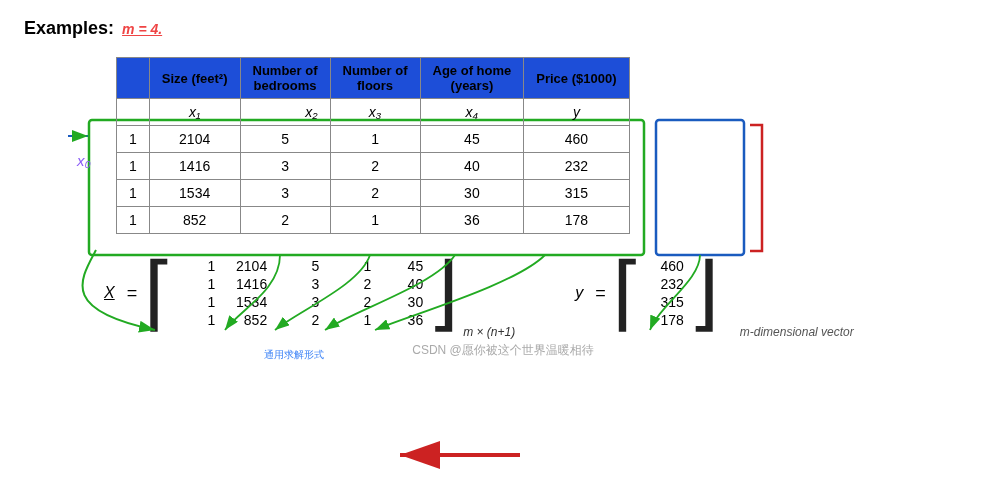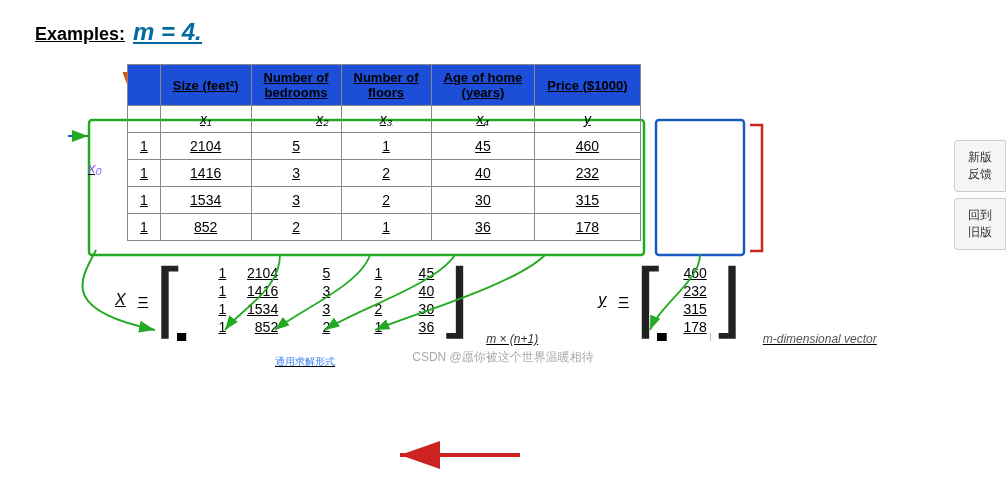--- a/index.html
+++ b/index.html
@@ -5,41 +5,40 @@
     * { box-sizing: border-box; margin: 0; padding: 0; }
     body {
       font-family: Arial, sans-serif;
       background: #fff;
       width: 1006px;
       min-height: 501px;
       position: relative;
       overflow: hidden;
     }
     .main-content {
-      padding: 18px 24px 10px 35px;
+      padding: 18px 24px 10px 24px;
       position: relative;
-      text-decoration: underline;
     }
     .title-row {
       display: flex;
       align-items: baseline;
       gap: 8px;
       margin-bottom: 18px;
       font-size: 18px;
       font-weight: bold;
     }
     .title-label {
       font-size: 18px;
       font-weight: bold;
     }
     .title-math {
       font-style: italic;
-      font-size: 24px;
+      font-size: 14px;
       text-decoration: underline;
-      color: #0369a1;
+      color: #ef4444;
     }
 
     table.data-table {
       border-collapse: collapse;
       font-size: 14px;
       margin-left: 10px;
     }
     table.data-table th, table.data-table td {
       border: 1.5px solid #888;
       padding: 5px 12px;
@@ -261,21 +260,21 @@
         <span>30</span>
         <span>1</span>
         <span>852</span>
         <span>2</span>
         <span>1</span>
         <span>36</span>
       </div>
       <span style="font-size:82px; line-height:1; font-weight:100; color:#222;">⌋</span>
     </div>
 
-    <div style="align-self:flex-end; margin-bottom:-6px; margin-left:16px;">
+    <div style="align-self:flex-end; margin-bottom:-6px; margin-left:4px;">
       <span style="font-size:12px; color:#333; font-style:italic;">m × (n+1)</span>
     </div>
 
     <div style="width:60px;"></div>
 
     <div style="display:flex; align-items:center;">
       <span style="font-style:italic; font-size:16px; margin-right:6px;">y</span>
       <span style="font-size:18px; margin:0 6px;">=</span>
       <span style="font-size:82px; line-height:1; font-weight:100; color:#222;">⌈</span>
       <div class="matrix-content matrix-1col">
@@ -291,20 +290,16 @@
       <span style="font-size:12px; color:#555; font-style:italic;">m-dimensional vector</span>
     </div>
   </div>
 
   <div style="display:flex; align-items:center; margin-top:14px; margin-left:90px; gap:10px;">
 
     <div style="width:140px;"></div>
     <span style="color:#3b82f6; font-size:10px;">通用求解形式</span>
   </div>
 
-  <div class="sidebar-btns">
-    <button class="sidebar-btn">新版<br>反馈</button>
-    <button class="sidebar-btn">回到<br>旧版</button>
-  </div>
 
   <div class="watermark">CSDN @愿你被这个世界温暖相待</div>
 
 </div>
 
 </body></html>

